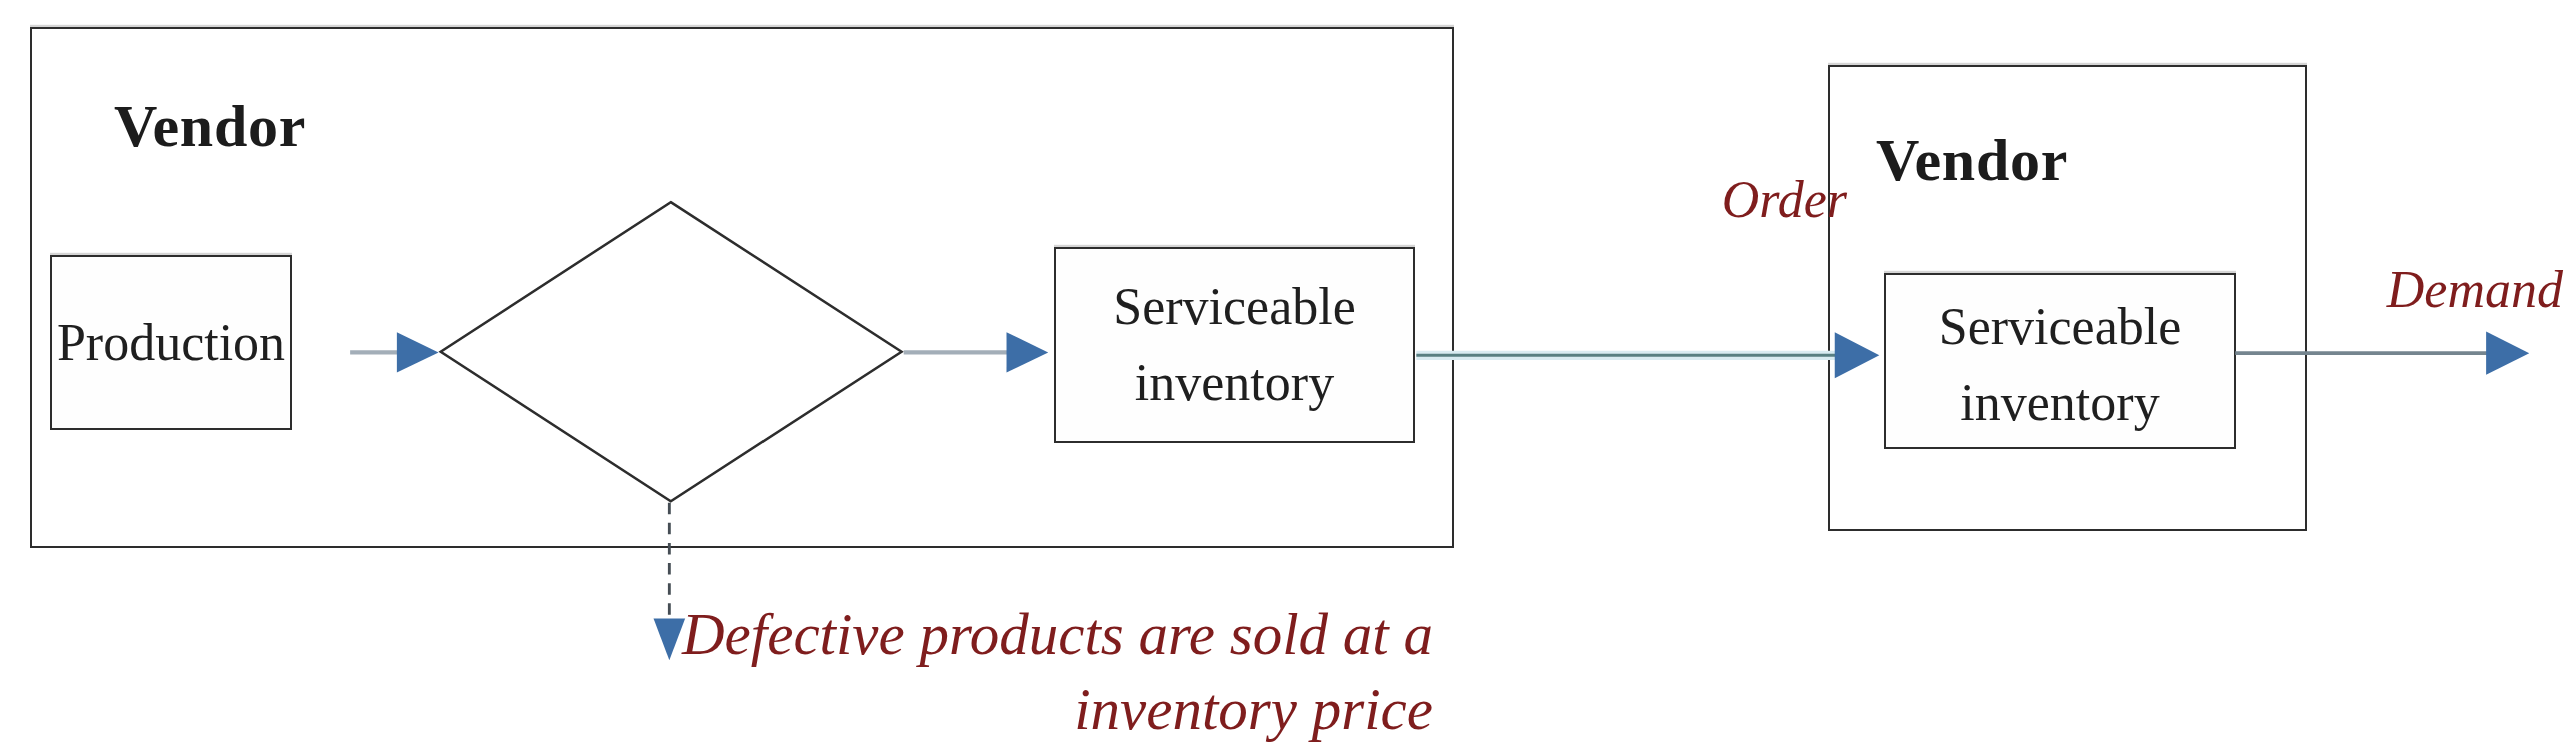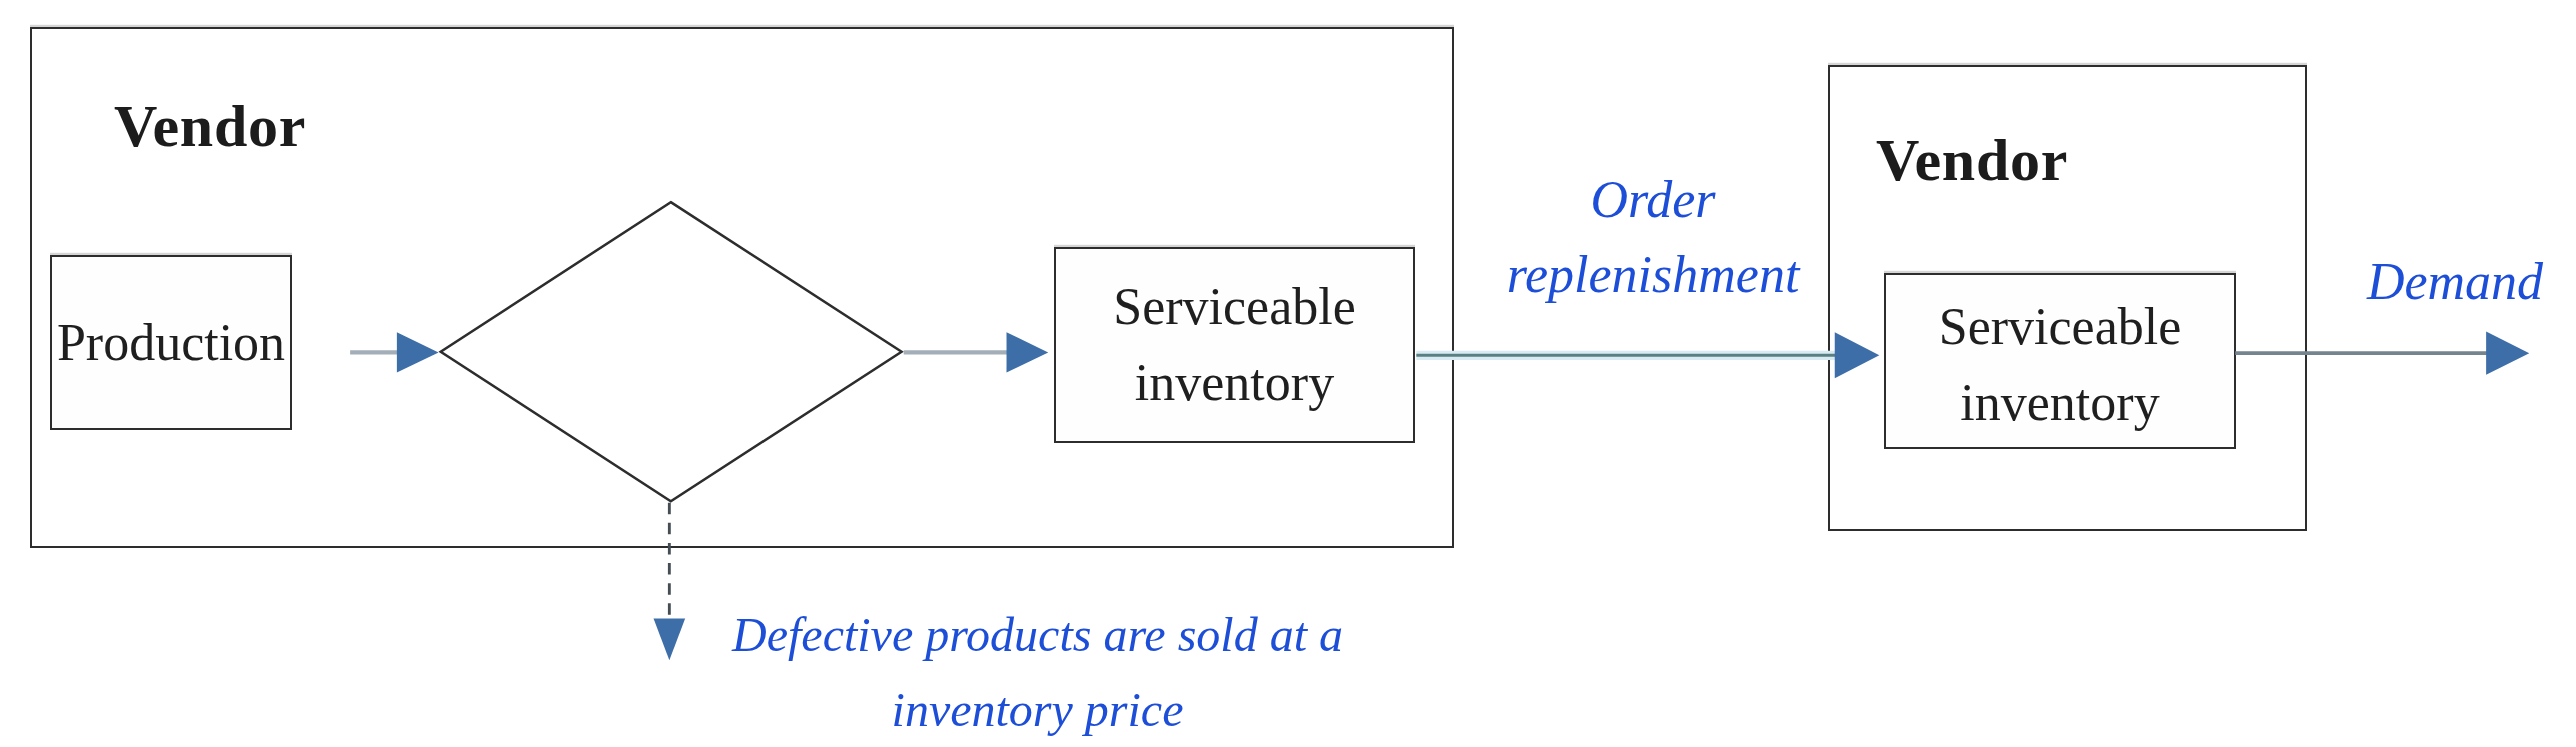--- a/index.html
+++ b/index.html
@@ -58,26 +58,26 @@
     text-align: center;
     font-size: 52px;
     line-height: 76px;
     color: #1f1f1f;
   }
   .flow-label {
     position: absolute;
     font-style: italic;
     font-size: 52px;
     line-height: 75px;
-    color: #1d4ed8;
-    text-align: center;
+    color: #7f1d1d;
+    text-align: right;
   }
   .order-label     { left: 1459px; top: 162px; width: 388px; }
-  .demand-label    { left: 2347px; top: 244px; width: 216px; }
-  .defective-label { left: 642px;  top: 597px; width: 791px; font-size: 48px; }
+  .demand-label    { left: 2347px; top: 252px; width: 216px; }
+  .defective-label { left: 642px;  top: 597px; width: 791px; font-size: 59px; }
 
   .connector-layer {
     position: absolute;
     left: 0; top: 0;
     width: 2576px;
     height: 748px;
     z-index: 3;
     pointer-events: none;
   }
   .line-block { display: block; }
@@ -107,21 +107,20 @@
   <div class="frame buyer-box"></div>
   <div class="region-title buyer-title">Vendor</div>
 
   <div class="node sv-buyer">
     <span class="line-block">Serviceable</span>
     <span class="line-block">inventory</span>
   </div>
 
   <div class="flow-label order-label">
     <span class="line-block">Order</span>
-    <span class="line-block">replenishment</span>
   </div>
 
   <div class="flow-label demand-label">Demand</div>
 
   <div class="flow-label defective-label">
     <span class="line-block">Defective products are sold at a</span>
     <span class="line-block">inventory price</span>
   </div>
 
   <svg class="connector-layer" viewBox="0 0 3583 1040" xmlns="http://www.w3.org/2000/svg">

